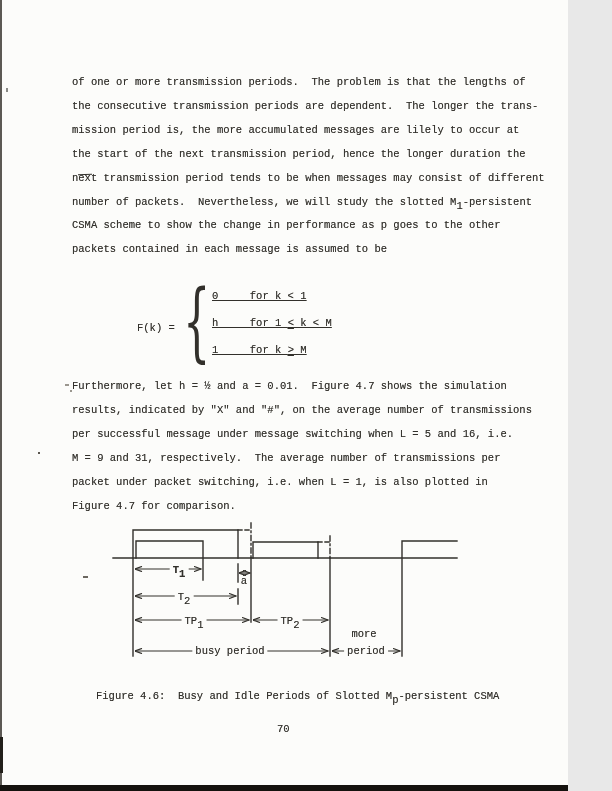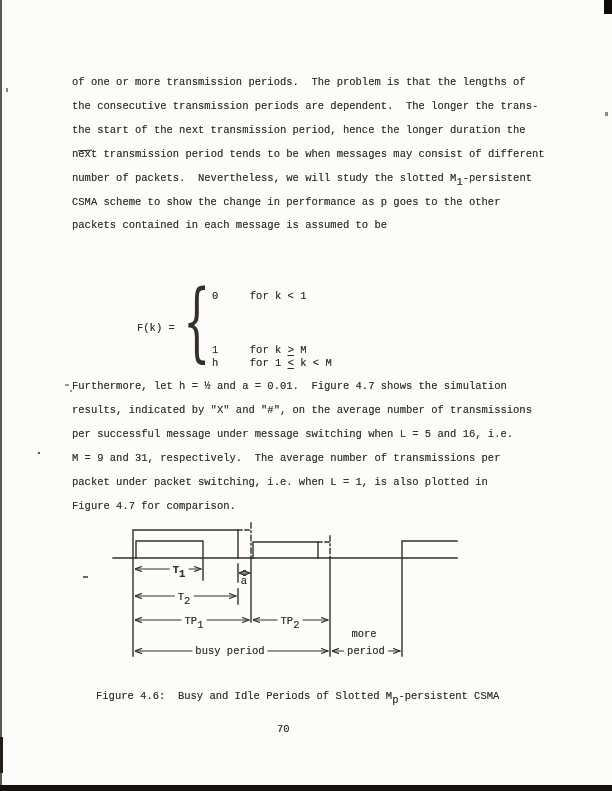--- a/index.html
+++ b/index.html
@@ -1,35 +1,35 @@
 <!DOCTYPE html>
 <html><head>
 <meta charset="utf-8">
 <title>Scanned thesis page 70</title>
 <style>
   html,body { margin:0; padding:0; background:#e8e8e8; }
   .page {
-    position:relative; width:612px; height:791px; overflow:hidden;
+    position:relative; width:568px; height:791px; overflow:hidden;
     background:#fcfcfa; color:#32302b;
     font-family:"Liberation Mono","DejaVu Sans Mono",monospace;
     font-size:10.5px; line-height:23.9px;
     text-shadow:0 0 .35px rgba(50,48,43,.55);
   }
   .tline { white-space:pre; }
   .para { position:absolute; left:72px; }
   .para1 { top:71px; }
   .para2 { top:363px;margin-top:12px; }
 
   
   .f-lhs  { position:absolute; left:137px; top:321px; white-space:pre; line-height:14px; }
   .f-brace{ position:absolute; left:183px; top:286px; font-family:"DejaVu Serif",serif;
             font-size:86px; line-height:70px; transform:scaleX(.5);
             transform-origin:left center; text-shadow:none; }
-  .f-row  { position:absolute; left:212px; white-space:pre; line-height:14px; }
-  .f-row1 { top:289px; } .f-row2 { top:316px;margin-top:40px; } .f-row3 { top:343px; }
+  .f-row  { position:absolute; left:212px; white-space:pre; line-height:14px;text-decoration:underline; }
+  .f-row1 { top:289px; } .f-row2 { top:316px; } .f-row3 { top:343px; }
   .uln { text-decoration:underline; text-underline-offset:1.5px; }
   .ovr { position:relative; }
   .ovr::after { content:""; position:absolute; left:-.5px; right:-.5px; top:.22em;
                 height:1.3px; background:currentColor; transform:rotate(-2deg); }
   sub { font-size:1em; line-height:0; position:relative; top:.42em; vertical-align:baseline; }
 
   
   .diagram-svg { position:absolute; left:0; top:0; width:612px; height:791px; pointer-events:none; }
   .dlabel { position:absolute; transform:translate(-50%,-50%); white-space:pre;
             line-height:12px; background:#fcfcfa; padding:0 3px; }
@@ -63,20 +63,21 @@
   <div class="art speck1"></div>
   <div class="art speck2"></div>
   <div class="art speck3"></div>
   <div class="art speck4"></div>
   <div class="art speck5"></div>
   <div class="art speck6"></div>
 
   <div class="para para1">
     <div class="tline">of one or more transmission periods.  The problem is that the lengths of</div>
     <div class="tline">the consecutive transmission periods are dependent.  The longer the trans-</div>
+    <div class="tline">mission period is, the more accumulated messages are lilely to occur at</div>
     <div class="tline">the start of the next transmission period, hence the longer duration the</div>
     <div class="tline">n<span class="ovr">ex</span>t transmission period tends to be when messages may consist of different</div>
     <div class="tline">number of packets.  Nevertheless, we will study the slotted M<sub>1</sub>-persistent</div>
     <div class="tline">CSMA scheme to show the change in performance as p goes to the other</div>
     <div class="tline">packets contained in each message is assumed to be</div>
   </div>
 
   <div>
     <span class="f-lhs">F(k) =</span>
     <span class="f-brace">{</span>

